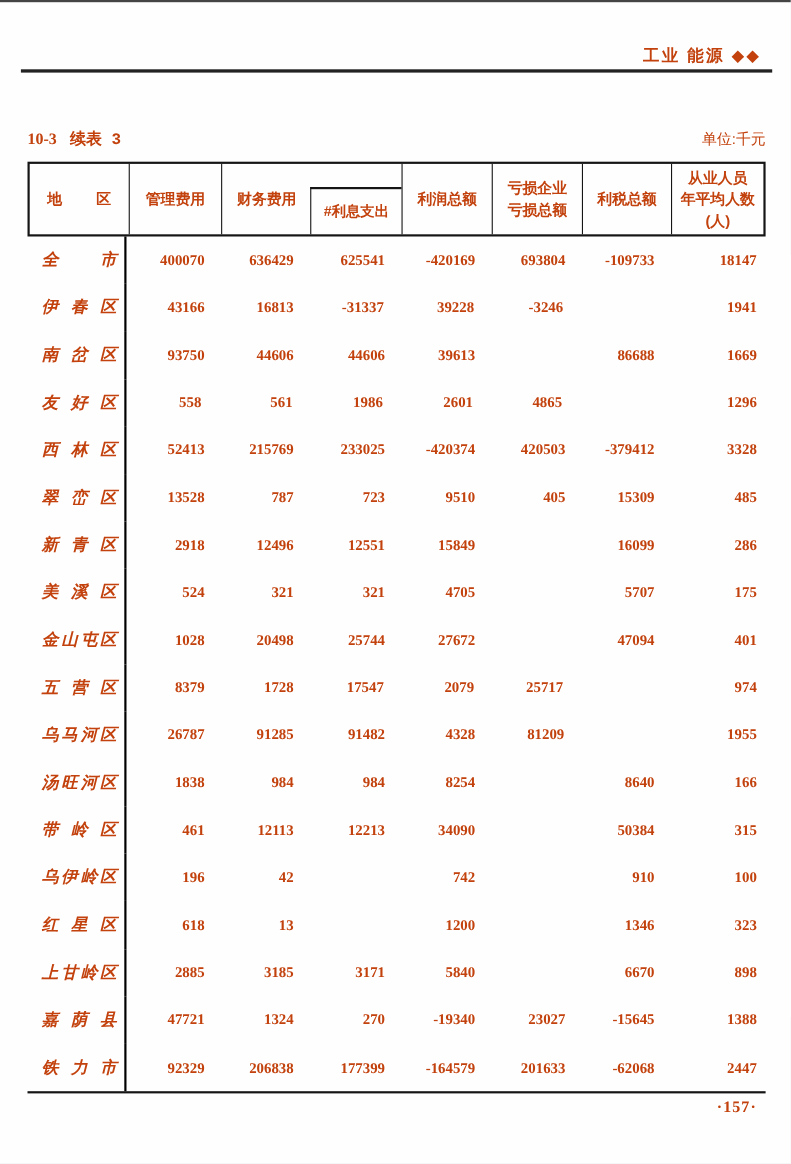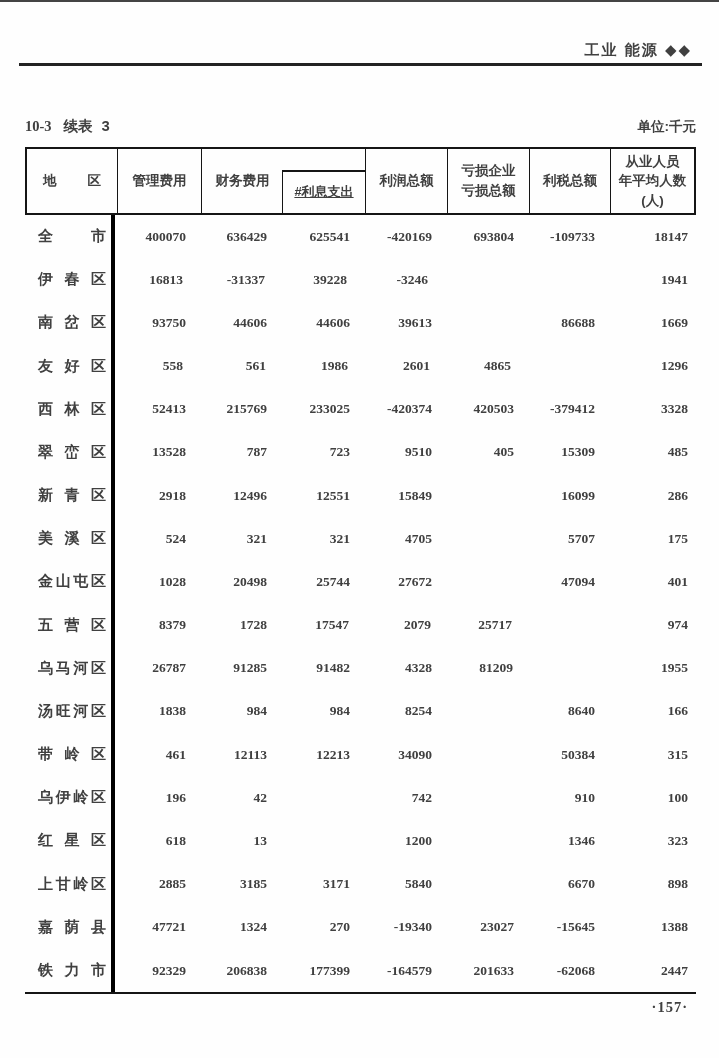--- a/index.html
+++ b/index.html
@@ -1,53 +1,53 @@
 <!DOCTYPE html>
 <html><head>
 <meta charset="utf-8">
 <style>
   html,body{margin:0;padding:0;background:#e8e8e6;}
   .page{position:relative;width:719px;height:1058px;background:#fefefe;margin:0 auto;
-        font-family:"Liberation Sans","DejaVu Sans",sans-serif;color:#404040;overflow:hidden;}
+        font-family:"Liberation Sans","DejaVu Sans",sans-serif;color:#c2410c;overflow:hidden;}
 
   .top-rule{position:absolute;top:0;left:0;right:0;height:2px;background:#444;}
   .chapter-title{position:absolute;top:41px;right:27px;font-size:15px;font-weight:700;letter-spacing:2px;}
   .header-rule{position:absolute;top:63px;left:19px;right:17px;height:2.5px;background:#222;}
 
   .caption-row{position:absolute;top:117px;left:25px;right:23px;display:flex;
                justify-content:space-between;align-items:baseline;}
   .caption-left{font-size:14.5px;font-weight:700;font-family:"Liberation Serif","DejaVu Sans",serif;}
   .caption-left .lbl{margin-left:12px;font-family:Liberation Mono, monospace;}
-  .unit-label{font-size:13.5px;font-weight:700;}
+  .unit-label{font-size:13.5px;font-weight:400;}
 
   .table{position:absolute;top:147px;left:25px;width:671px;}
   .thead{display:flex;height:68px;box-sizing:border-box;
          border-top:2.5px solid #151515;border-bottom:2px solid #151515;
          border-left:2px solid #151515;border-right:2px solid #151515;}
   .th{box-sizing:border-box;border-left:1.8px solid #151515;display:flex;flex-direction:column;
       align-items:center;justify-content:center;font-size:13.5px;font-weight:700;line-height:1.45;}
   .th:first-child{border-left:none;}
   .w-region{width:90px;}
   .w-mgmt{width:84px;}
   .w-fin{width:164px;position:relative;}
   .w-profit{width:82px;}
   .w-loss{width:82px;}
   .w-tax{width:81px;}
   .w-staff{width:84px;flex:1;}
   .region-head{width:58px;text-align:justify;text-align-last:justify;}
   .finance-label{position:absolute;left:0;top:0;width:81px;height:100%;display:flex;
                  align-items:center;justify-content:center;}
   .interest-box{position:absolute;right:0;top:21px;bottom:0;width:83px;box-sizing:border-box;
                 border-top:2px solid #151515;border-left:1.8px solid #151515;display:flex;
-                align-items:center;justify-content:center;font-size:13px;text-decoration:underline;}
+                align-items:center;justify-content:center;font-size:13px;}
 
   .tbody{display:flex;flex-direction:column;height:777px;border-bottom:2.5px solid #151515;}
   .tr{flex:1;display:flex;align-items:stretch;}
   .td{display:flex;align-items:center;box-sizing:border-box;}
-  .td.region{width:90px;border-right:4px solid #000000;}
+  .td.region{width:90px;border-right:2px solid #000000;font-style:italic;}
   .region-name{margin-left:13px;width:68px;font-size:15px;font-weight:700;
                text-align:justify;text-align-last:justify;}
   .td.num{justify-content:flex-end;padding-right:13px;font-size:13.5px;font-weight:700;
           font-family:"Liberation Serif","DejaVu Serif",serif;}
   .td.c0{width:84px;}.td.c1{width:81px;}.td.c2{width:83px;}.td.c3{width:82px;}
   .td.c4{width:82px;}.td.c5{width:81px;}.td.c6{width:84px;flex:1;padding-right:8px;}
 
   .page-number{position:absolute;top:999px;right:31px;font-size:14.5px;font-weight:700;
                font-family:"Liberation Serif","DejaVu Serif",serif;letter-spacing:1px;text-align:center;}
 </style>
@@ -108,20 +108,21 @@
           <div class="td num c2">625541</div>
           <div class="td num c3">-420169</div>
           <div class="td num c4">693804</div>
           <div class="td num c5">-109733</div>
           <div class="td num c6">18147</div>
         </div>
         <div class="tr">
           <div class="td region">
             <span class="region-name">伊春区</span>
           </div>
+          <div class="td num c0">43166</div>
           <div class="td num c1">16813</div>
           <div class="td num c3">-31337</div>
           <div class="td num c4">39228</div>
           <div class="td num c5">-3246</div>
           <div class="td num c6">1941</div>
         </div>
         <div class="tr">
           <div class="td region">
             <span class="region-name">南岔区</span>
           </div>

